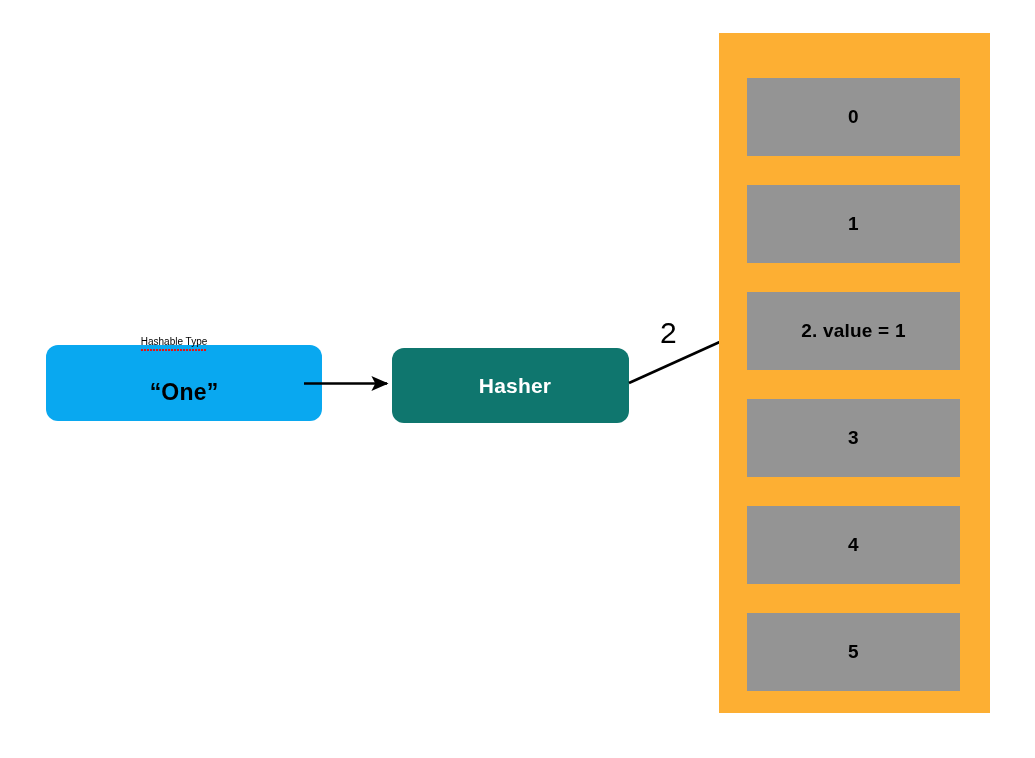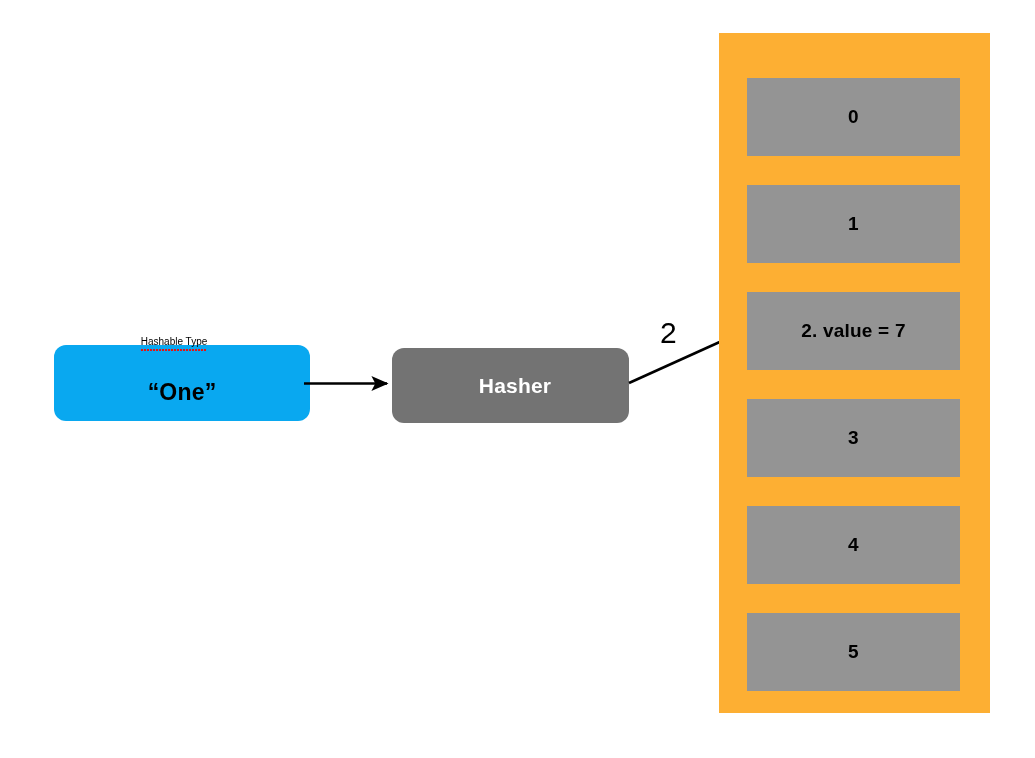--- a/index.html
+++ b/index.html
@@ -29,24 +29,23 @@
     position: absolute;
     border-radius: 12px;
     display: flex;
     align-items: center;
     justify-content: center;
     box-sizing: border-box;
   }
   #source-node {
     left: 46px;
     top: 345px;
-    width: 256px;
+    width: 276px;
     height: 76px;
     background: #09A8F0;
-    margin-left: 8px;
   }
   #source-node-value {
     font-size: 23px;
     font-weight: bold;
     color: #000000;
     letter-spacing: 0.2px;
     line-height: 1;
     position: relative;
     top: 9px;
   }
@@ -80,21 +79,21 @@
     background-size: 3px 3px;
     background-repeat: repeat-x;
   }
 
   
   #hasher-node {
     left: 392px;
     top: 348px;
     width: 237px;
     height: 75px;
-    background: #737373;
+    background: #0f766e;
     padding-left: 9px;
   }
   #hasher-node-label {
     font-size: 21px;
     font-weight: bold;
     color: #ffffff;
     letter-spacing: 0.2px;
   }
 
   
@@ -177,21 +176,21 @@
   <div id="arrow-index-label">2</div>
 
   <div id="hash-table">
     <div class="bucket" style="top:45px;">
       <span class="bucket-label">0</span>
     </div>
     <div class="bucket" style="top:152px;">
       <span class="bucket-label">1</span>
     </div>
     <div class="bucket" style="top:259px;">
-      <span class="bucket-label">2. value = 7</span>
+      <span class="bucket-label">2. value = 1</span>
     </div>
     <div class="bucket" style="top:366px;">
       <span class="bucket-label">3</span>
     </div>
     <div class="bucket" style="top:473px;">
       <span class="bucket-label">4</span>
     </div>
     <div class="bucket" style="top:580px;">
       <span class="bucket-label">5</span>
     </div>

